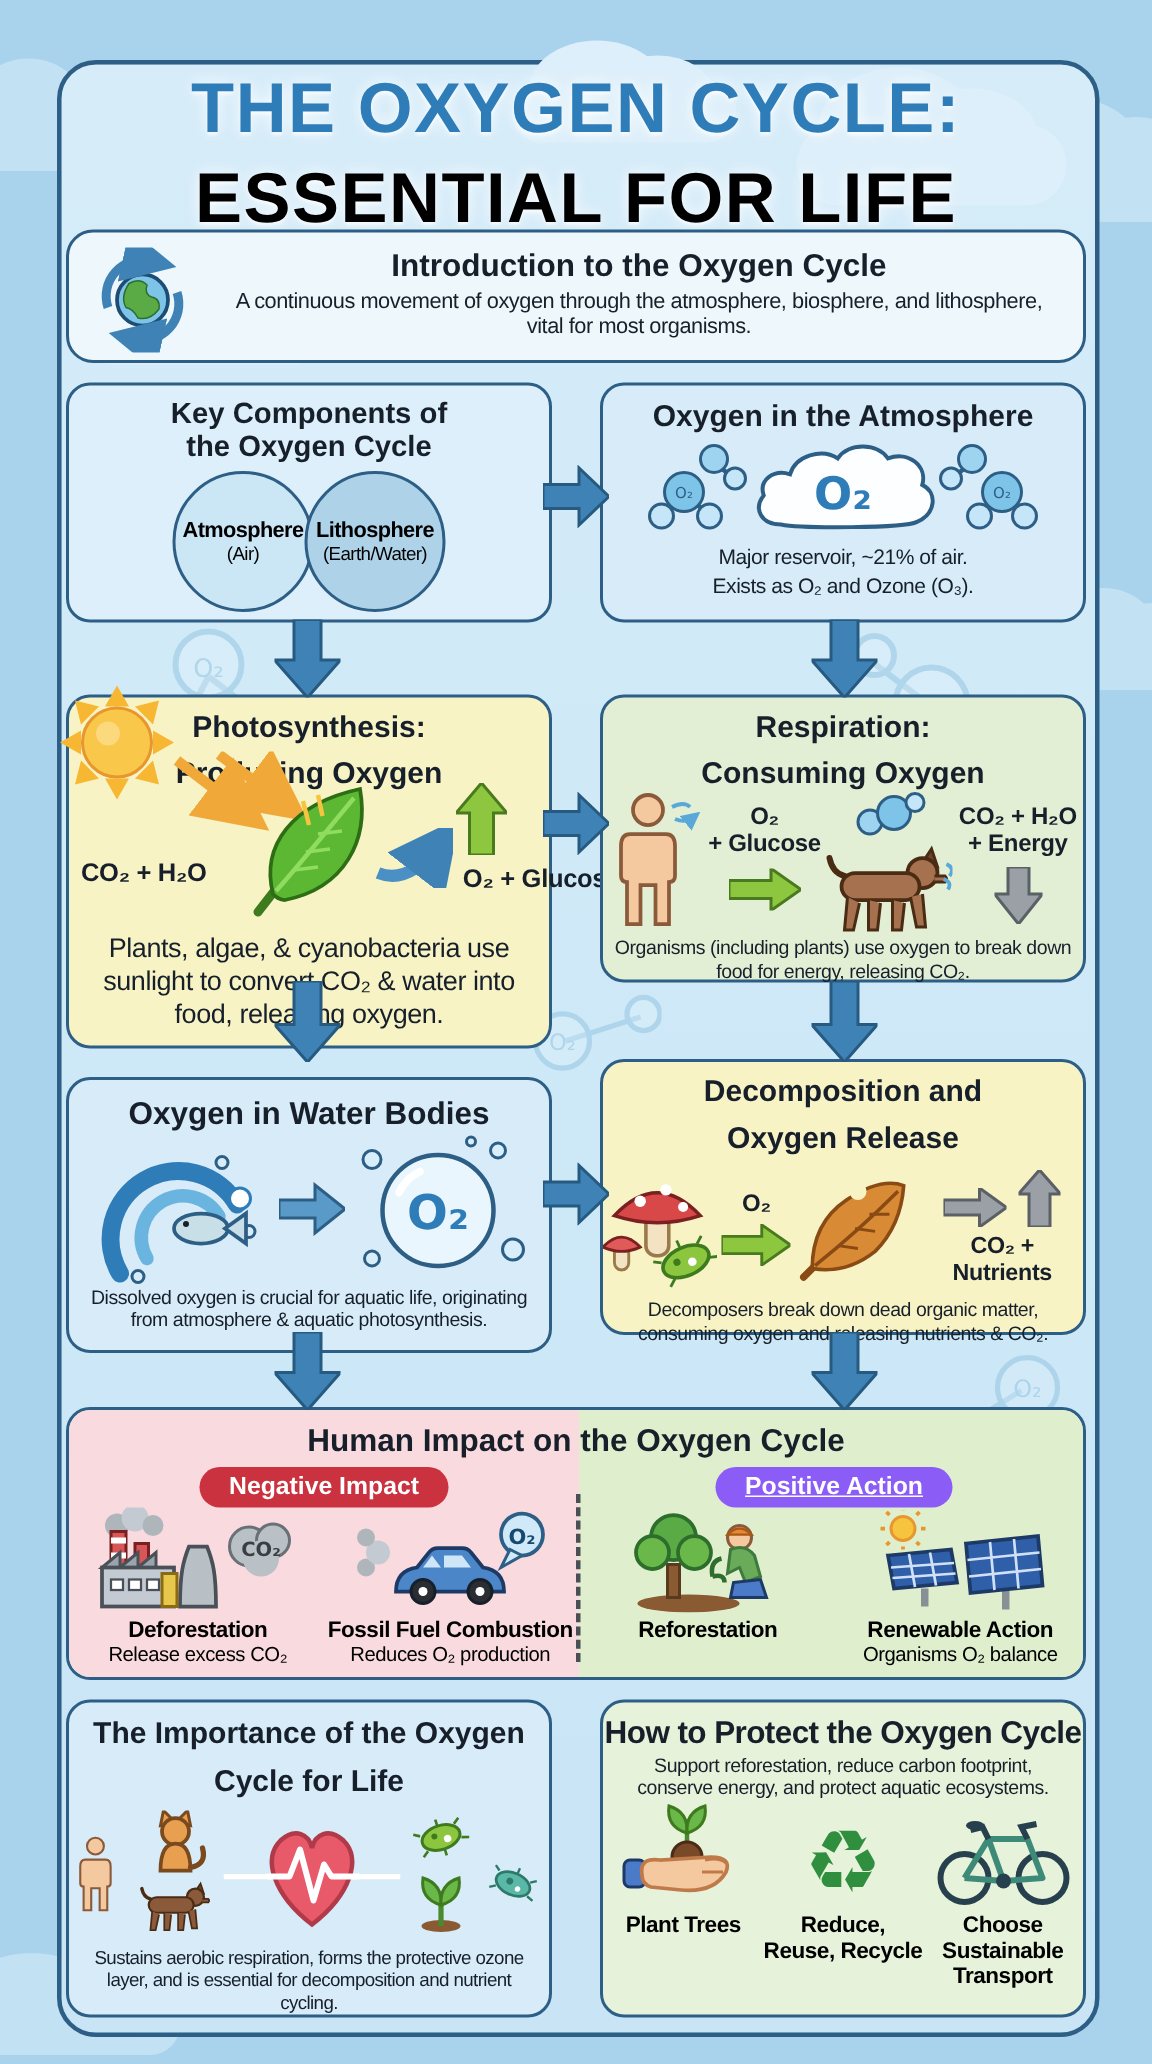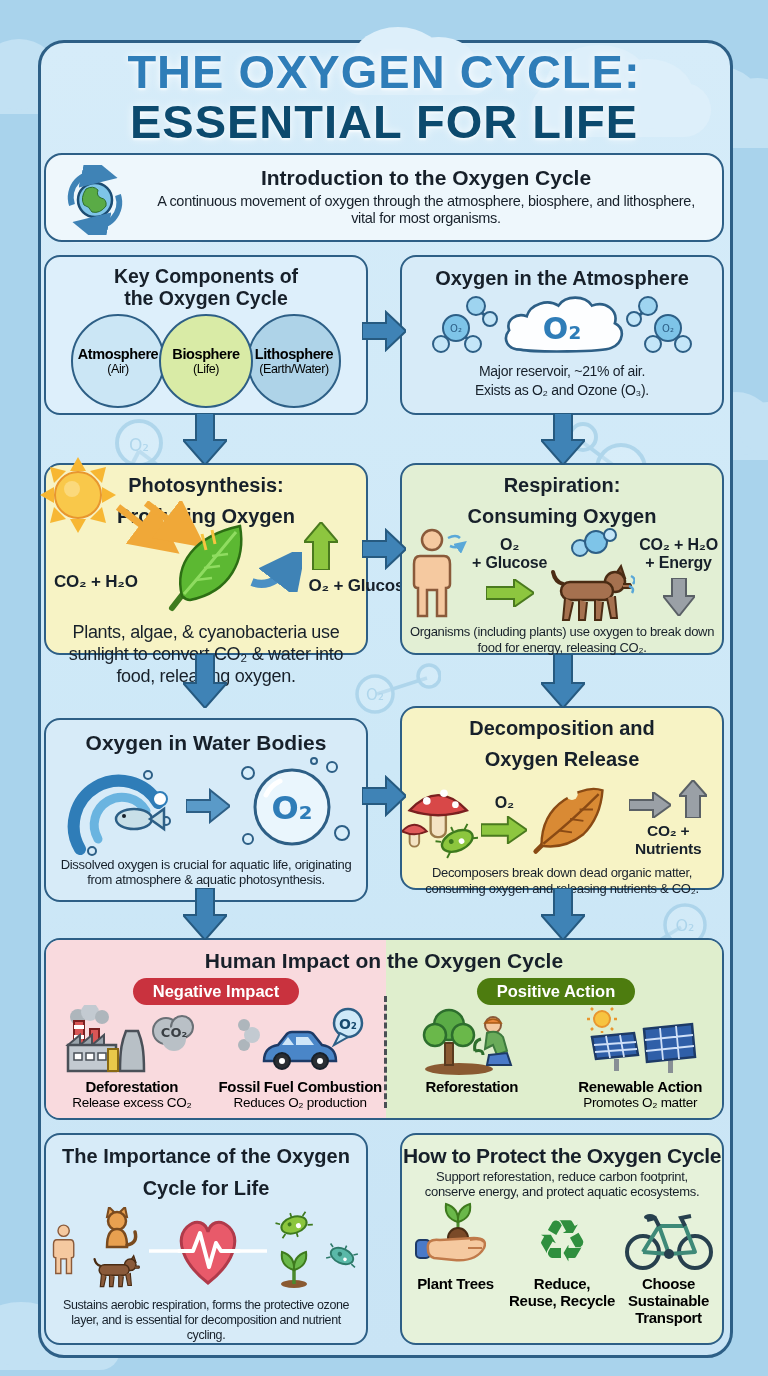--- a/index.html
+++ b/index.html
@@ -9,21 +9,21 @@
   .cloud{position:absolute;background:#c2e1f3;border-radius:60px;}
   .cloud:before,.cloud:after{content:"";position:absolute;background:inherit;border-radius:50%;}
   .cloud:before{width:60%;height:160%;left:8%;top:-70%;}
   .cloud:after{width:50%;height:130%;right:10%;top:-45%;}
   .cloud.inner{background:#ddeffa;}
   #frame{position:absolute;left:38px;top:40px;width:689px;height:1312px;background:linear-gradient(180deg,#d6ecf9 0%,#cde8f7 55%,#c9e4f5 100%);border:3.5px solid #2d5f86;border-radius:26px;}
   .wm{position:absolute;opacity:.5;pointer-events:none;}
   
   .title{position:absolute;left:0;width:768px;text-align:center;font-weight:bold;letter-spacing:1px;text-shadow:0 0 10px rgba(255,255,255,.9),0 2px 2px rgba(255,255,255,.6);}
   .t1{top:44px;font-size:47px;color:#2f7db8;}
-  .t2{top:94px;font-size:47px;color:#0c4a6e;}
+  .t2{top:104px;font-size:47px;color:#000000;}
   
   .bx{position:absolute;border:2.5px solid #2d5f86;border-radius:16px;box-sizing:border-box;}
   .bg-blue{background:#ddeffb;}
   .bg-lblue{background:#d7ebf8;}
   .bg-yellow{background:#f7f3c5;}
   .bg-green{background:#e2efd4;}
   .hd{font-weight:bold;color:#17202a;text-align:center;line-height:1.12;}
   .cap{text-align:center;color:#17202a;line-height:1.22;letter-spacing:-.3px;}
   .formula{font-weight:bold;color:#17202a;text-align:center;line-height:1.15;letter-spacing:-.2px;}
   
@@ -41,21 +41,21 @@
   .circ .s{font-size:12.5px;letter-spacing:-.4px;}
   .c-atm{background:#cbe6f5;}
   .c-bio{background:#d9eba6;z-index:2;}
   .c-lit{background:#aed3e8;}
   
   #atmo{left:400px;top:255px;width:324px;height:160px;}
   #atmo .hd{font-size:20px;margin-top:10px;}
   #atmo .mid{display:flex;justify-content:center;align-items:center;height:72px;margin-top:0px;}
   #atmo .cap{font-size:14px;margin-top:2px;}
   
-  #photo{left:44px;top:463px;width:324px;height:192px;}
+  #photo{left:44px;top:463px;width:324px;height:236px;}
   #photo .hd{font-size:20px;margin-top:9px;}
   #photo .mid{position:relative;height:92px;}
   #photo .cap{font-size:18px;margin-top:2px;padding:0 6px;}
   #sun{position:absolute;left:-8px;top:-10px;}
   #rays{position:absolute;left:62px;top:36px;}
   
   #resp{left:400px;top:463px;width:324px;height:192px;}
   #resp .hd{font-size:20px;margin-top:9px;}
   #resp .mid{display:flex;justify-content:center;align-items:flex-start;height:96px;}
   #resp .cap{font-size:13px;margin-top:0px;padding:0 6px;}
@@ -72,21 +72,21 @@
   #decomp .cap{font-size:13px;margin-top:-2px;padding:0 5px;}
   
   #impact{left:44px;top:938px;width:680px;height:182px;overflow:hidden;border-radius:16px;}
   .half{position:absolute;top:0;bottom:0;width:340px;}
   .half.neg{left:0;background:#f9dade;}
   .half.pos{left:340px;background:#dfeecd;}
   #impact .hd{position:absolute;left:0;width:100%;top:9px;font-size:21px;z-index:3;}
   .divider{position:absolute;left:338px;top:56px;bottom:10px;border-left:3px dashed #4a4f55;z-index:2;}
   .pill{display:inline-block;color:#fff;font-weight:bold;font-size:16.5px;padding:4px 20px;border-radius:999px;}
   .pill.red{background:#c9323e;}
-  .pill.green{background:#4d7c0f;}
+  .pill.green{background:#8b5cf6;text-decoration:underline;}
   .half .pillrow{text-align:center;margin-top:38px;}
   .items{display:flex;justify-content:space-evenly;margin-top:4px;}
   .item{width:165px;text-align:center;}
   .item .ic{height:66px;display:flex;align-items:flex-end;justify-content:center;}
   .item .ti{font-weight:bold;font-size:15px;letter-spacing:-.3px;margin-top:3px;}
   .item .de{font-size:13.5px;letter-spacing:-.3px;}
   
   #import{left:44px;top:1133px;width:324px;height:212px;}
   #import .hd{font-size:20px;margin-top:10px;}
   #import .mid{display:flex;justify-content:center;align-items:center;gap:4px;height:96px;}
@@ -183,24 +183,20 @@
     <div class="hd">Introduction to the Oxygen Cycle</div>
     <div class="cap">A continuous movement of oxygen through the atmosphere, biosphere, and lithosphere, vital for most organisms.</div>
   </section>
 
   <section class="bx bg-blue" id="keycomp">
     <div class="hd" style="padding:0 60px">Key Components of the Oxygen Cycle</div>
     <div class="circles">
       <div class="circ c-atm">
         <div class="n">Atmosphere</div>
         <div class="s">(Air)</div>
-      </div>
-      <div class="circ c-bio">
-        <div class="n">Biosphere</div>
-        <div class="s">(Life)</div>
       </div>
       <div class="circ c-lit">
         <div class="n">Lithosphere</div>
         <div class="s">(Earth/Water)</div>
       </div>
     </div>
   </section>
 
   <section class="bx bg-lblue" id="atmo">
     <div class="hd">Oxygen in the Atmosphere</div>
@@ -487,21 +483,21 @@
               </g>
               <rect x="34" y="52" width="5" height="12" fill="#888f95"></rect>
               <path d="M12 30 L54 26 L58 48 L16 52 Z" fill="#2f5fa8" stroke="#1d3a66" stroke-width="2.5"></path>
               <path d="M26 29 L30 51 M40 28 L44 50 M14 38 L56 35 M15 45 L57 42" stroke="#cfe0f8" stroke-width="1.8"></path>
               <rect x="88" y="52" width="5" height="14" fill="#888f95"></rect>
               <path d="M64 22 L112 17 L115 50 L67 55 Z" fill="#2f5fa8" stroke="#1d3a66" stroke-width="2.5"></path>
               <path d="M80 21 L83 53 M96 19 L99 52 M65 33 L113 28 M66 44 L114 39" stroke="#cfe0f8" stroke-width="1.8"></path>
             </svg>
           </div>
           <div class="ti">Renewable Action</div>
-          <div class="de">Promotes O₂ matter</div>
+          <div class="de">Organisms O₂ balance</div>
         </div>
       </div>
     </div>
     <div class="divider"></div>
   </section>
 
   <section class="bx bg-lblue" id="import">
     <div class="hd">The Importance of the Oxygen</div>
     <div class="hd">Cycle for Life</div>
     <div class="mid">

